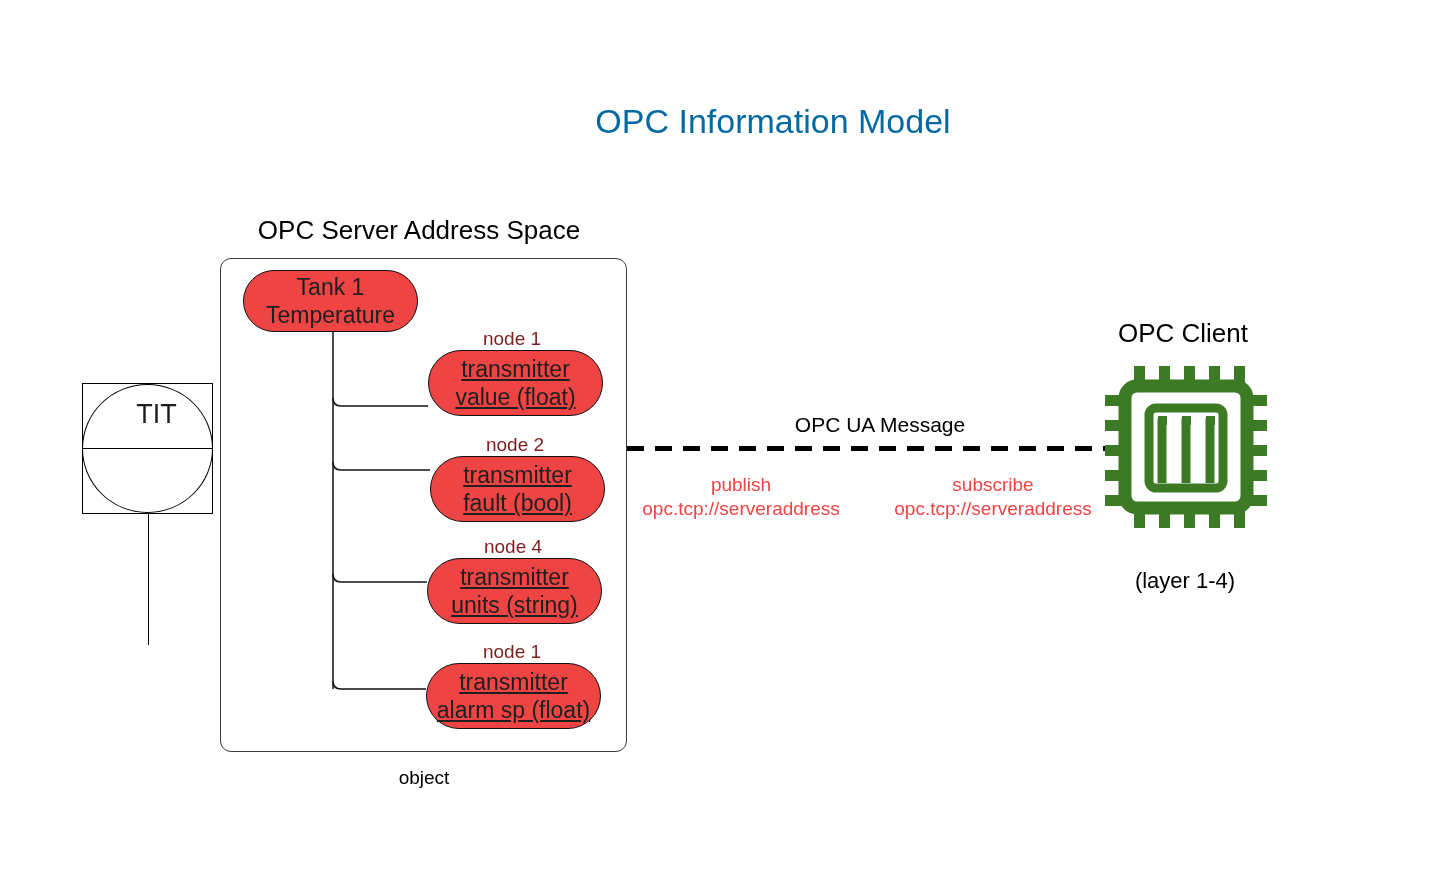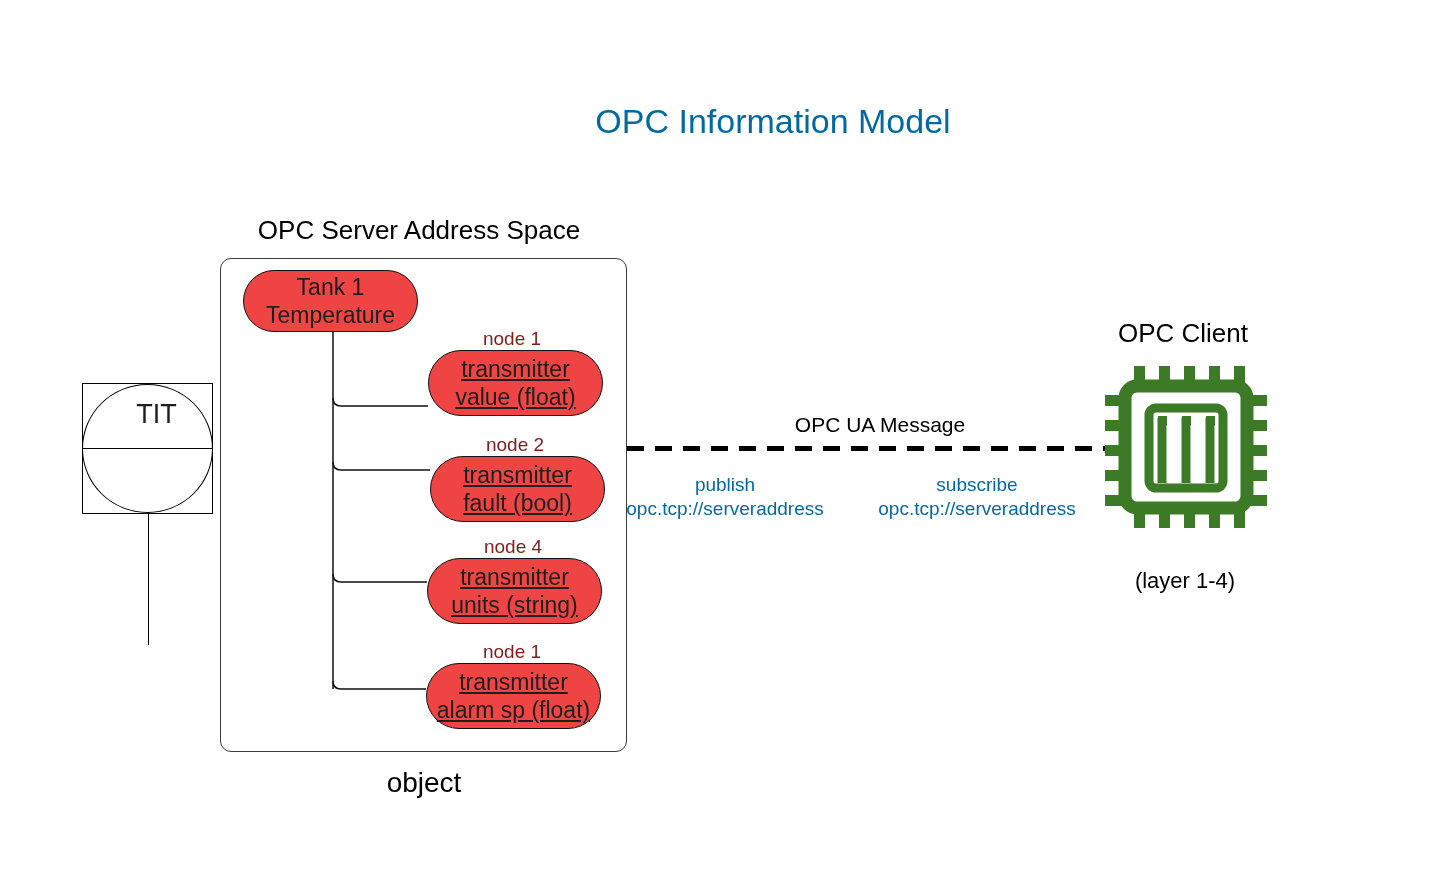--- a/index.html
+++ b/index.html
@@ -48,21 +48,21 @@
     font-size: 26px;
   }
   #client-caption {
     left: 1183px;
     top: 318px;
     font-size: 26px;
   }
   #object-caption {
     left: 424px;
     top: 766px;
-    font-size: 28px;
+    font-size: 19px;
   }
   #msg-caption {
     left: 880px;
     top: 399px;
     font-size: 21px;
     margin-top: 13px;
   }
   #client-subtitle {
     left: 1185px;
     top: 536px;
@@ -205,22 +205,23 @@
       rgba(0,0,0,0) 17px, rgba(0,0,0,0) 28px
     );
   }
 
   
   .endpoint {
     position: absolute;
     text-align: center;
     transform: translateX(-50%);
     font-size: 19px;
-    color: #0369a1;
+    color: #ef4444;
     line-height: 1.28;
+    margin-left: 16px;
   }
   #pub-block { left: 725px; top: 473px; }
   #sub-block { left: 977px; top: 473px; }
   .endpoint .verb { display: block; }
   .endpoint .uri { display: block; white-space: pre; }
   .uri .link {
     text-decoration-color: #5a5ad6;
     text-underline-offset: 2px;
   }
 

